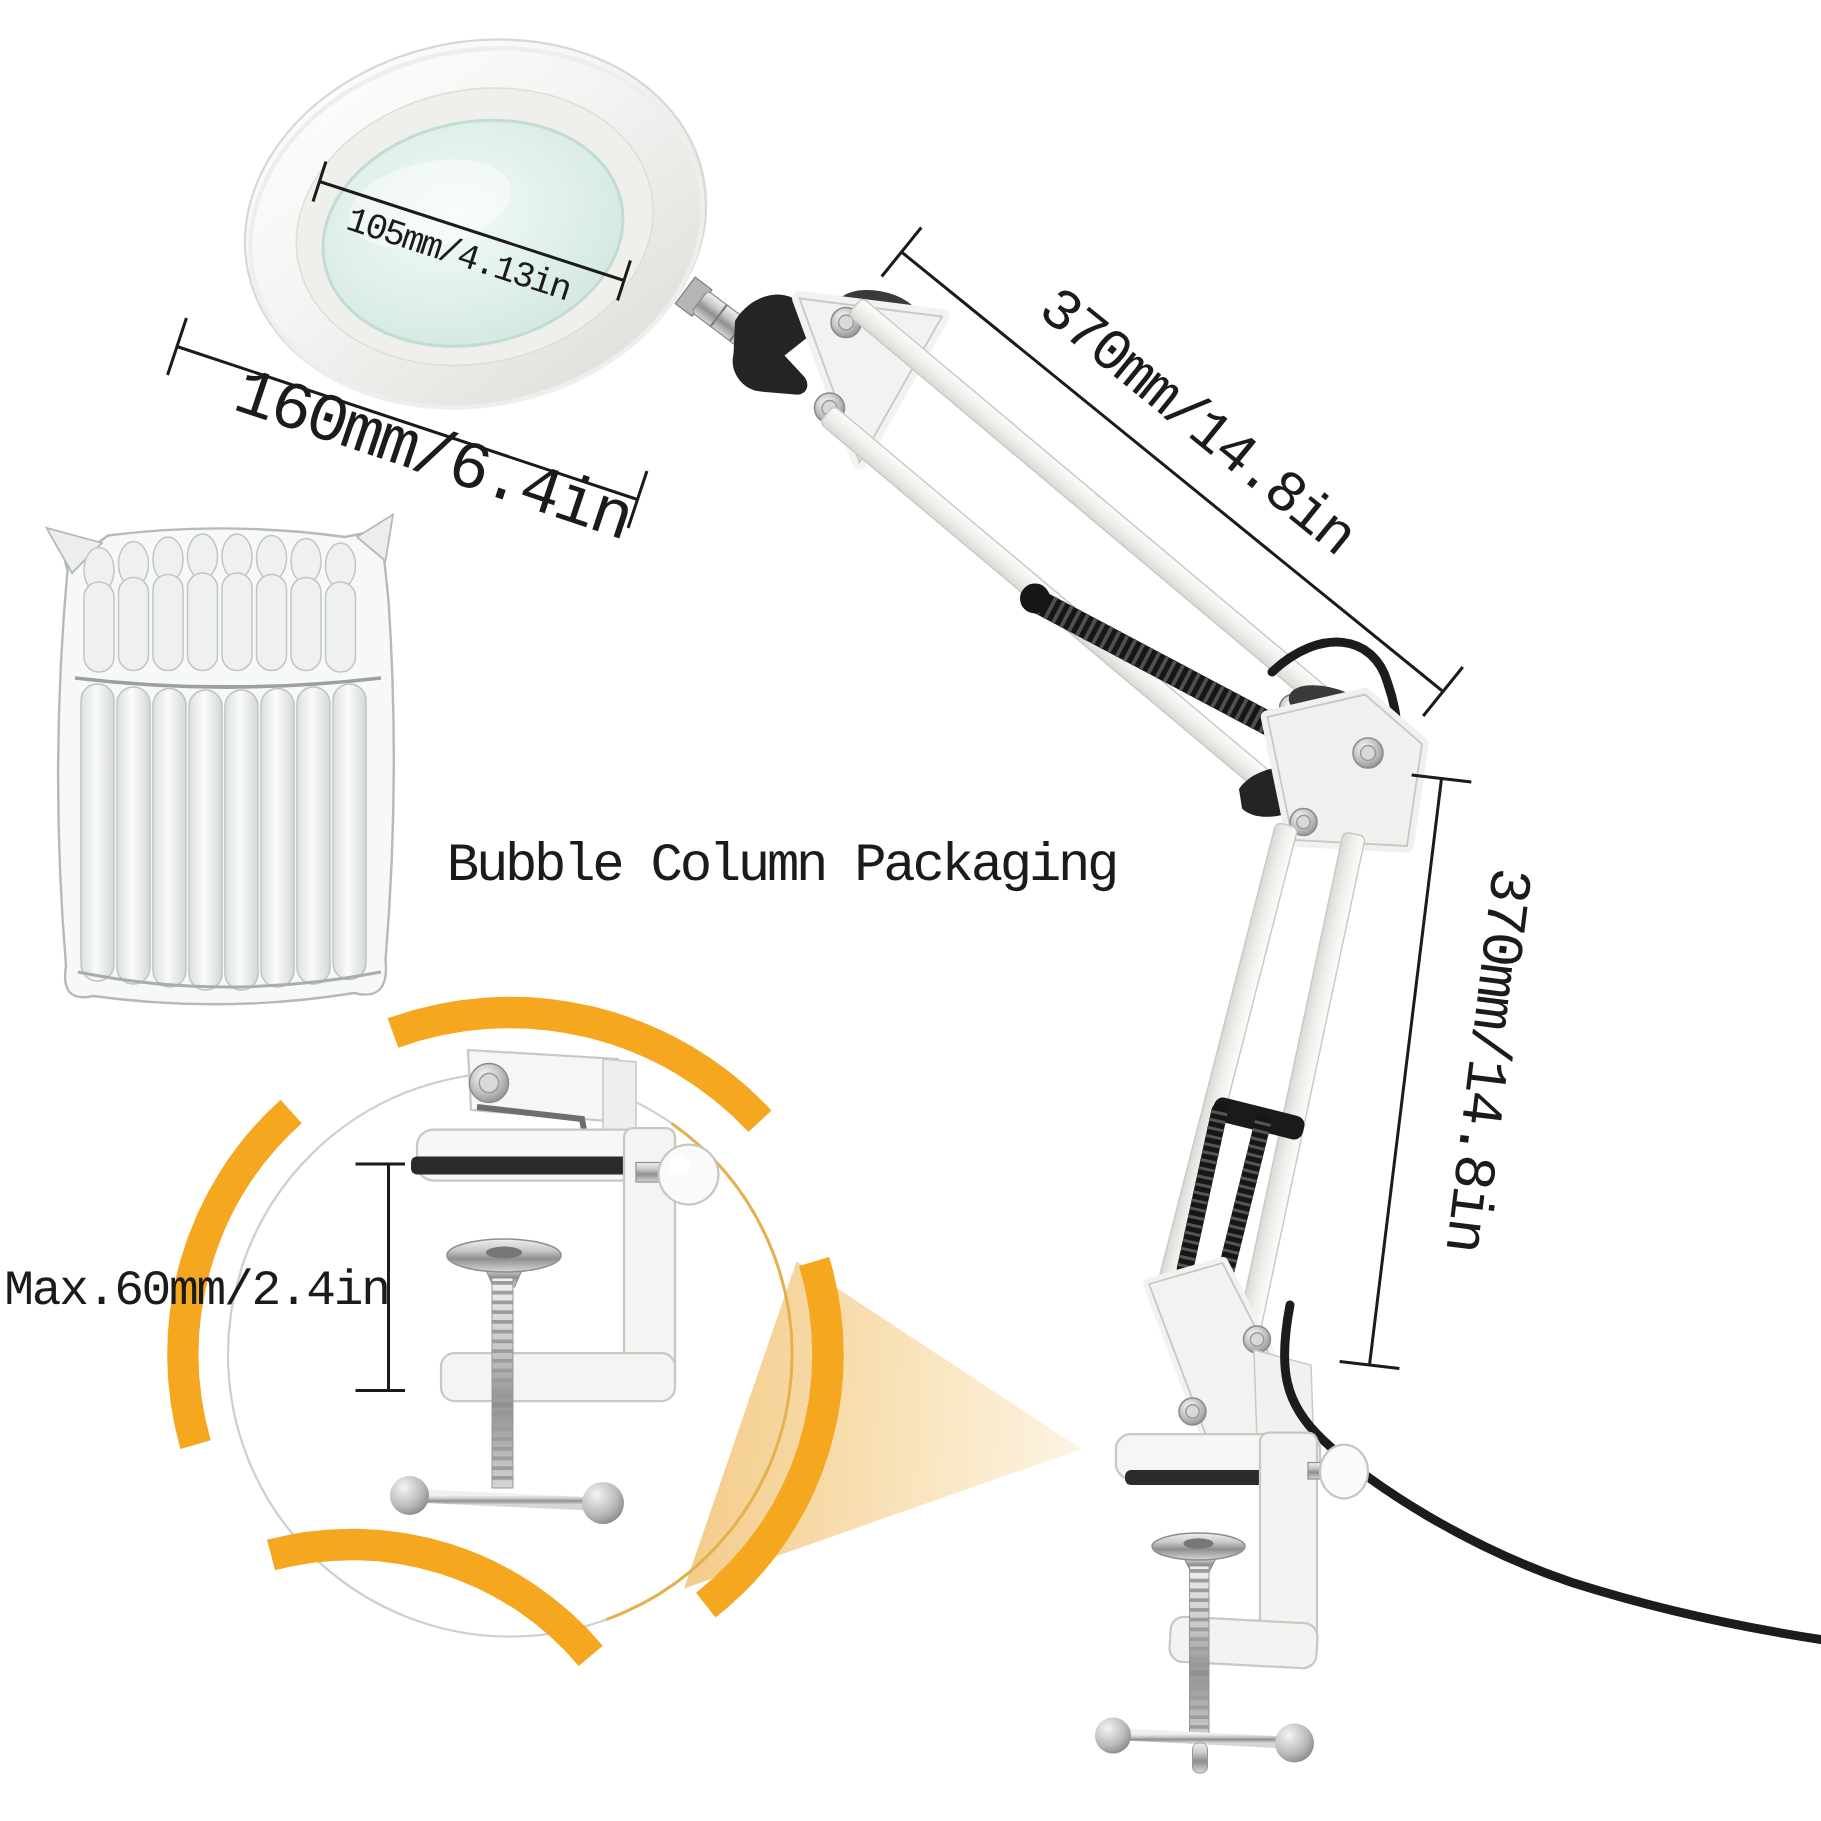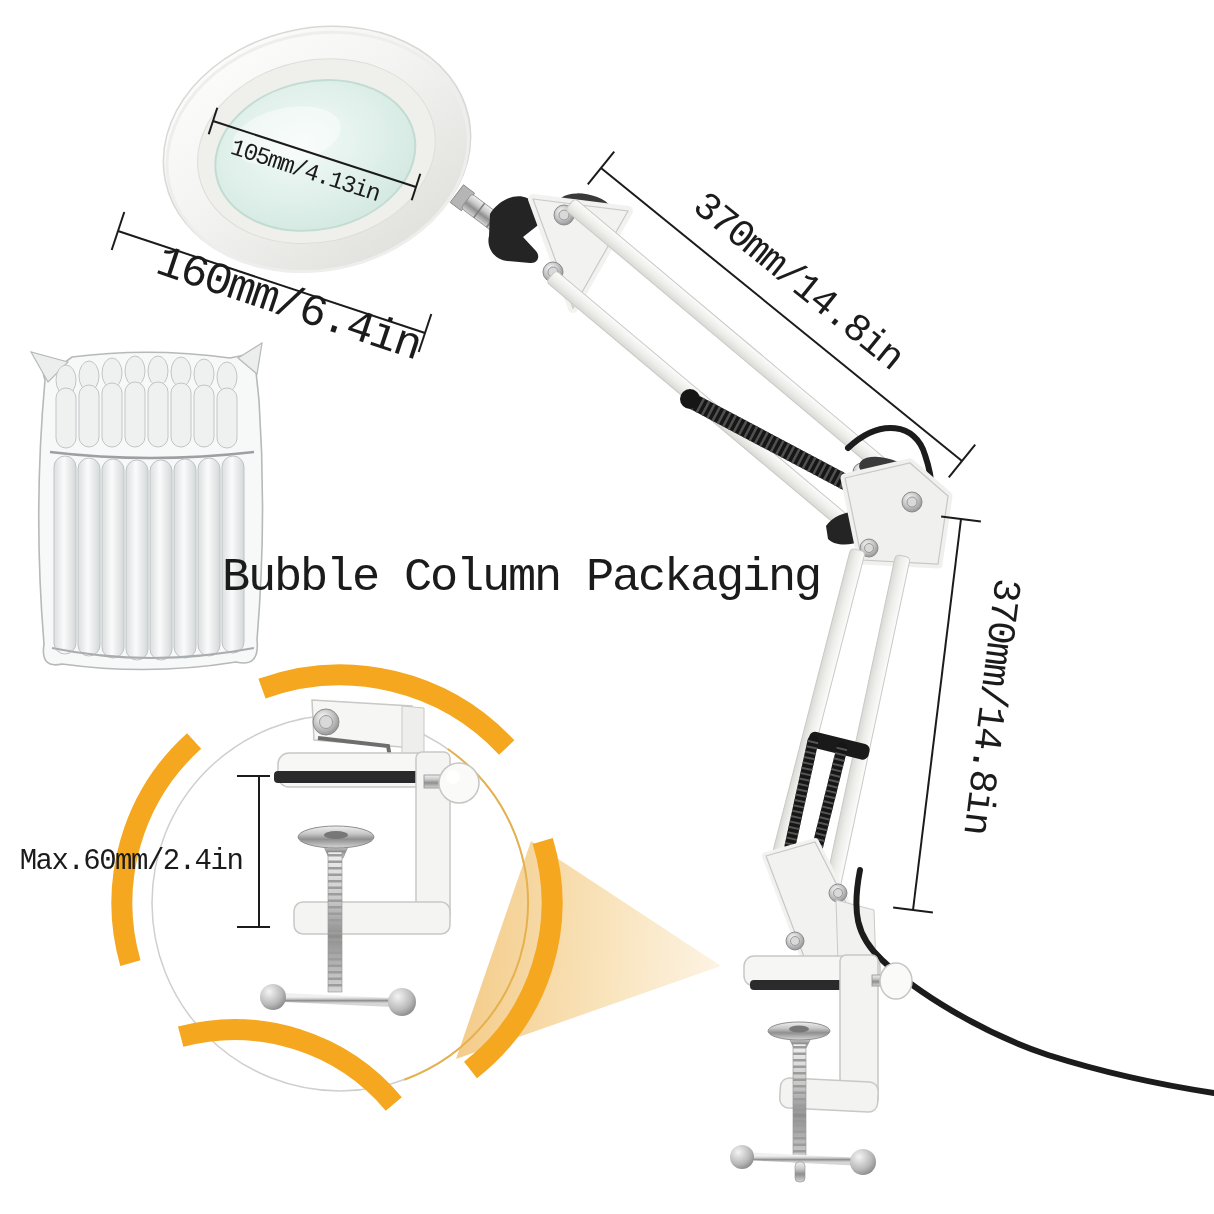--- a/index.html
+++ b/index.html
@@ -19,23 +19,23 @@
     font-family:"Liberation Mono", "DejaVu Sans Mono", monospace;
   }
   .lbl-lens{left:305px;top:171px;font-size:24px;letter-spacing:-1.5px;
     transform:translate(-50%,-50%) rotate(18deg);}
   .lbl-head{left:288px;top:305px;font-size:45px;letter-spacing:-2px;
     transform:translate(-50%,-50%) rotate(18.5deg);}
   .lbl-upper-arm{left:797px;top:282px;font-size:39px;letter-spacing:-2px;
     transform:translate(-50%,-50%) rotate(39deg);}
   .lbl-lower-arm{left:990px;top:706px;font-size:39px;letter-spacing:-2px;
     transform:translate(-50%,-50%) rotate(97deg);}
-  .lbl-clamp{left:131px;top:861px;font-size:29px;letter-spacing:-1.5px;
+  .lbl-clamp{left:131px;top:861px;font-size:33px;letter-spacing:-1.5px;
     transform:translate(-50%,-50%);}
-  .lbl-packaging{left:521px;top:577px;font-size:47px;letter-spacing:-2.2px;
+  .lbl-packaging{left:521px;top:577px;font-size:36px;letter-spacing:-2.2px;
     transform:translate(-50%,-50%);}
 </style>
 </head>
 <body>
 
 <div class="canvas">
 
 <svg width="1214" height="1214" viewBox="0 0 1214 1214">
   <defs>
     <linearGradient id="metal" x1="0" y1="0" x2="0" y2="1">

